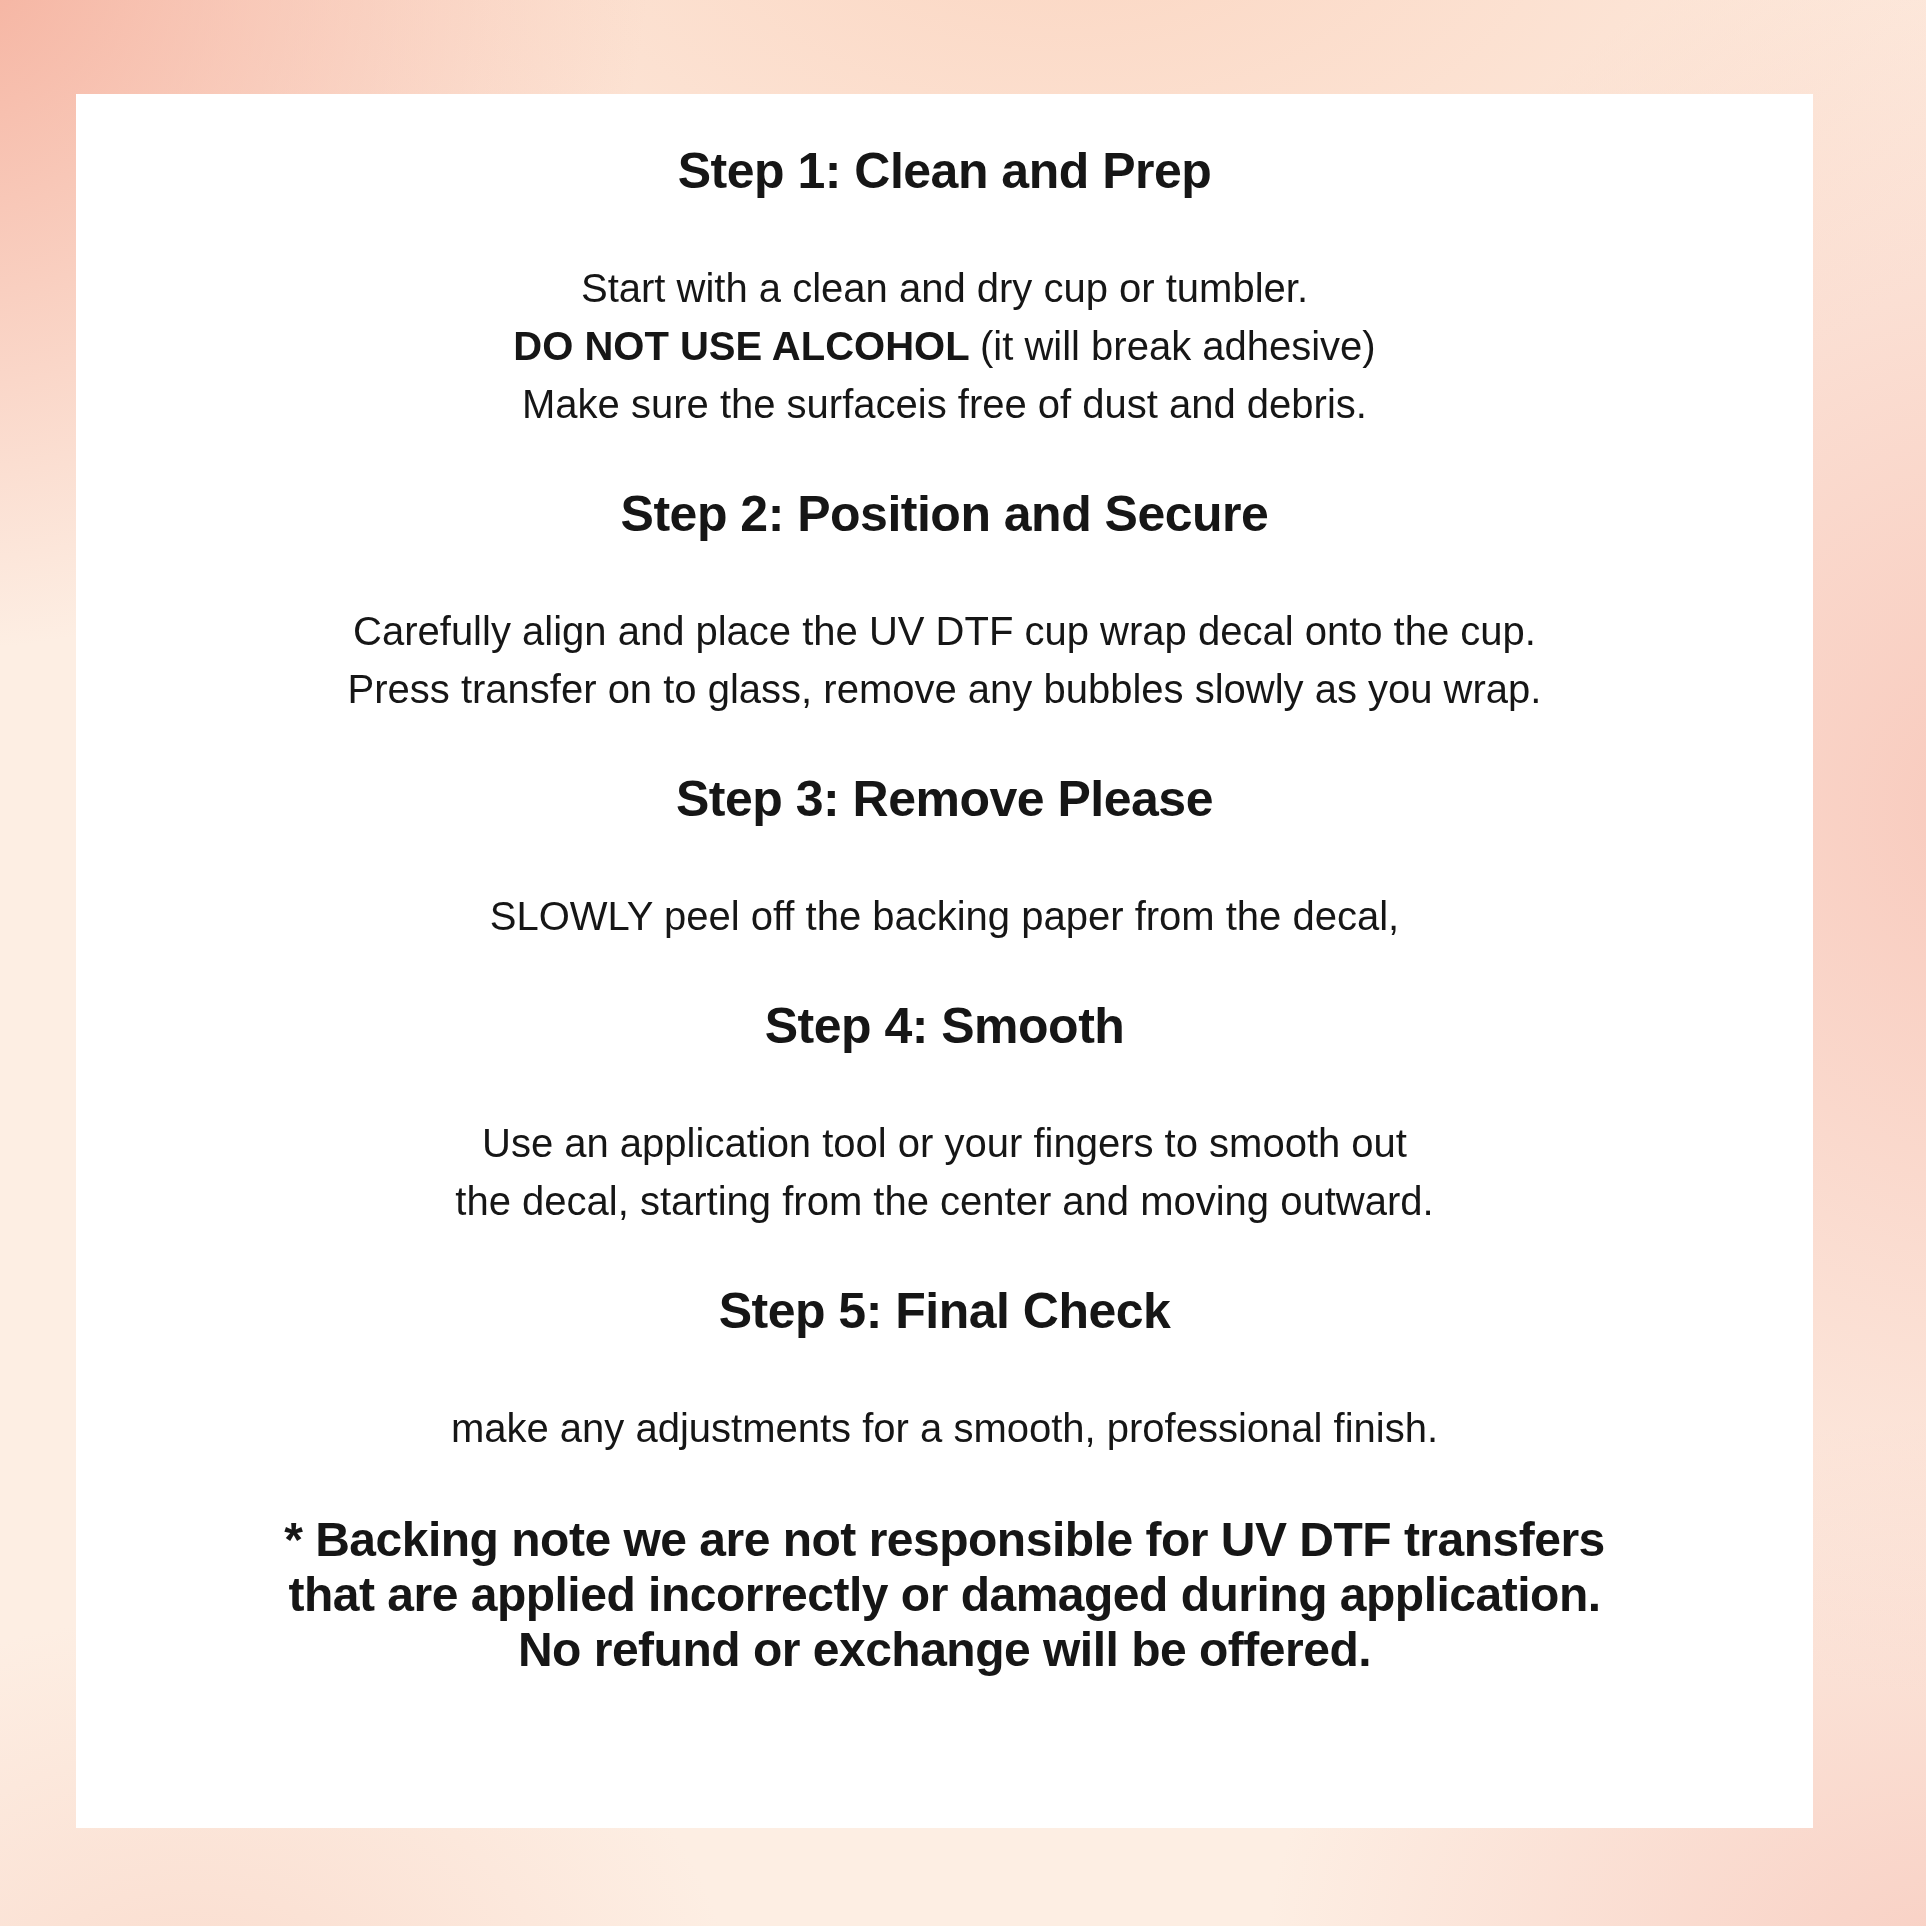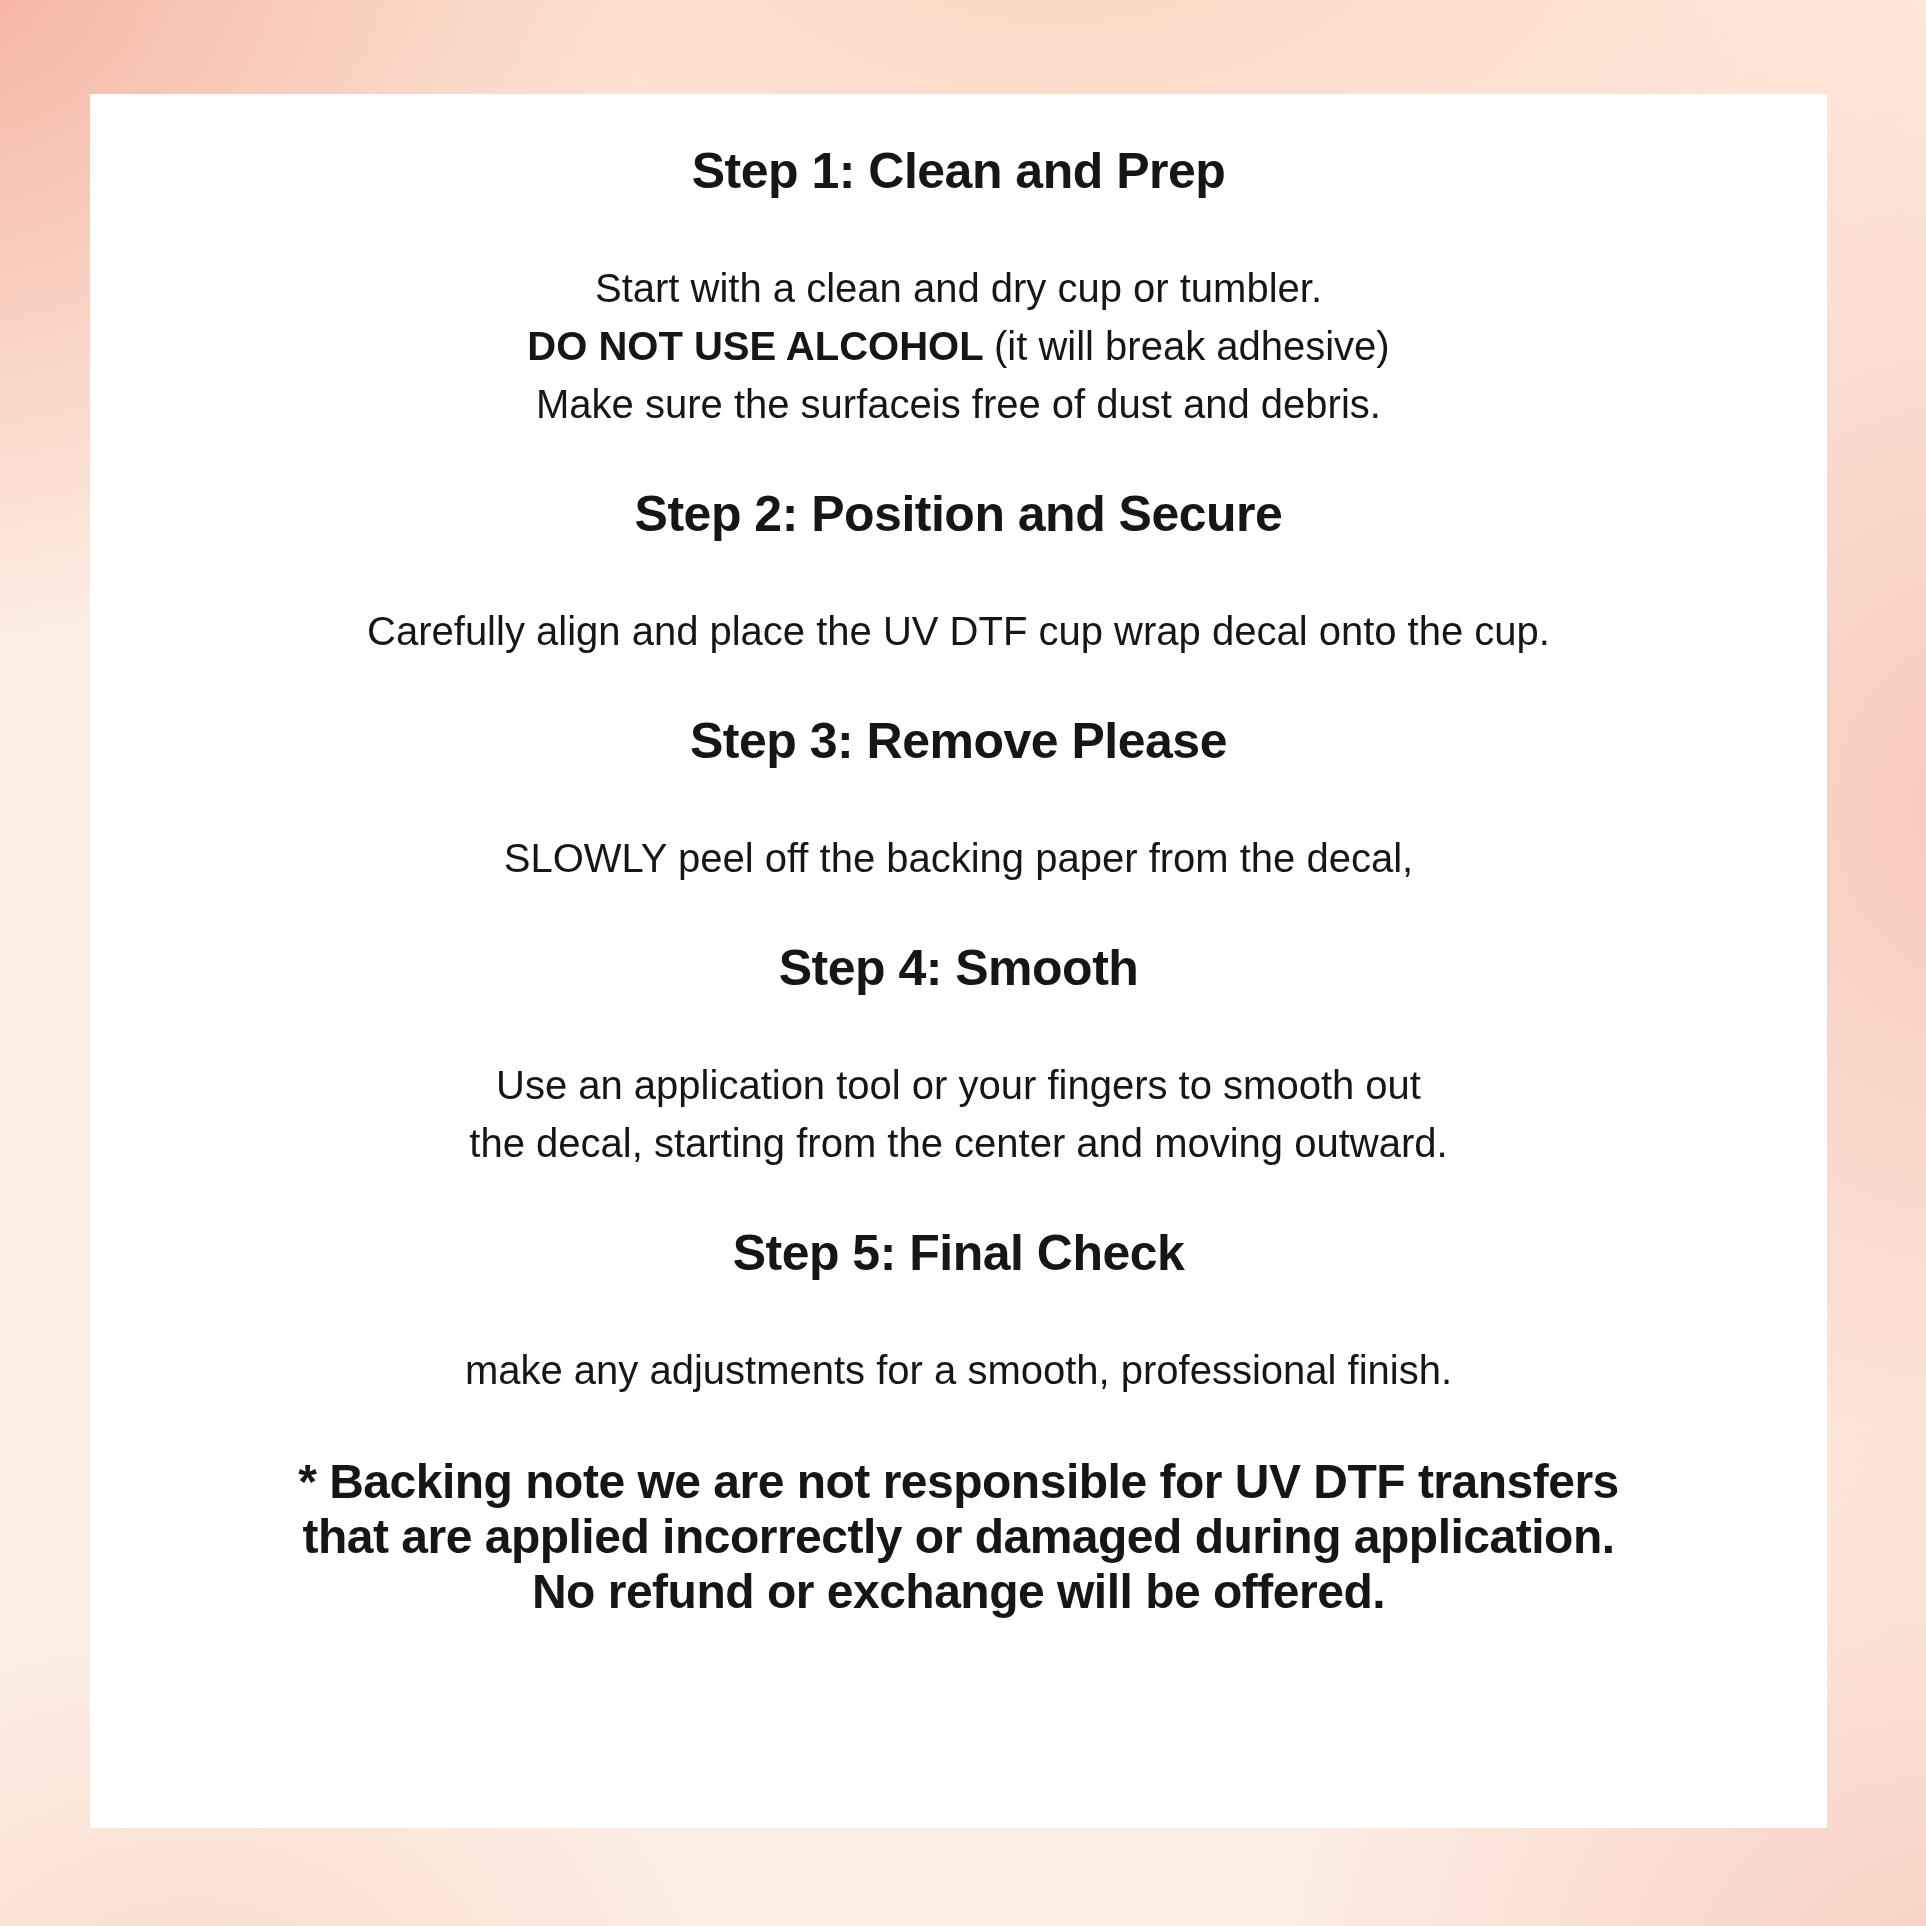--- a/index.html
+++ b/index.html
@@ -15,21 +15,21 @@
     background-image:
       radial-gradient(1287px 1287px at -3% -3%, #f5b09d 0%, rgba(245,176,157,0) 55%),
       radial-gradient(1683px 941px at 55% -5%, #fbd6c2 0%, rgba(251,214,194,0) 65%),
       radial-gradient(1238px 1436px at 103% 42%, #f8cabd 0%, rgba(248,202,189,0) 62%),
       radial-gradient(1139px 941px at 101% 103%, #f8cfc3 0%, rgba(248,207,195,0) 60%),
       radial-gradient(990px 743px at 10% 105%, #fadcce 0%, rgba(250,220,206,0) 55%);
     position: relative;
   }
   .card {
     position: absolute;
-    left: 90px;
+    left: 76px;
     top: 94px;
     width: 1737px;
     height: 1734px;
     background: #ffffff;
     box-sizing: border-box;
     padding-top: 51px;
     text-align: center;
     color: #161616;
   }
   .step-heading {
@@ -68,20 +68,21 @@
   <div id="steps">
       <div class="step-heading">Step 1: Clean and Prep</div>
       <div class="step-body">
         <div class="line"><span>Start with a clean and dry cup or tumbler.</span></div>
         <div class="line"><span class="bold">DO NOT USE ALCOHOL </span><span>(it will break adhesive)</span></div>
         <div class="line"><span>Make sure the surfaceis free of dust and debris.</span></div>
       </div>
       <div class="step-heading">Step 2: Position and Secure</div>
       <div class="step-body">
         <div class="line"><span>Carefully align and place the UV DTF cup wrap decal onto the cup.</span></div>
+        <div class="line"><span>Press transfer on to glass, remove any bubbles slowly as you wrap.</span></div>
       </div>
       <div class="step-heading">Step 3: Remove Please</div>
       <div class="step-body">
         <div class="line"><span>SLOWLY peel off the backing paper from the decal,</span></div>
       </div>
       <div class="step-heading">Step 4: Smooth</div>
       <div class="step-body">
         <div class="line"><span>Use an application tool or your fingers to smooth out</span></div>
         <div class="line"><span>the decal, starting from the center and moving outward.</span></div>
       </div>

